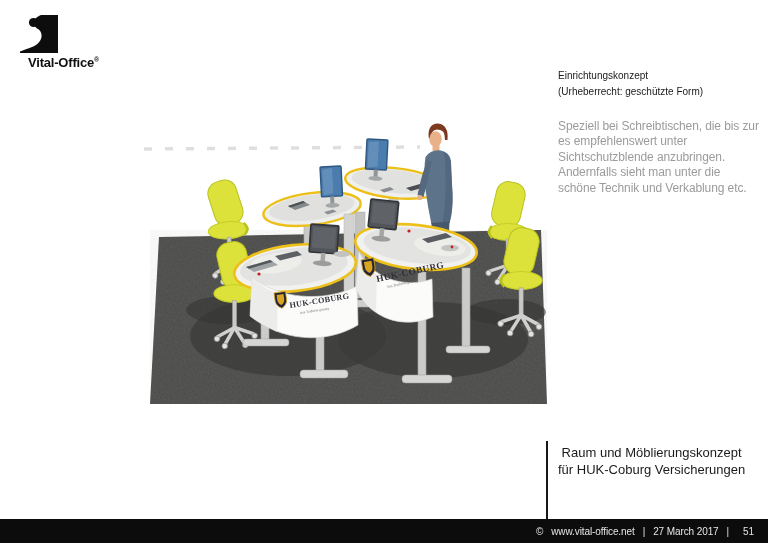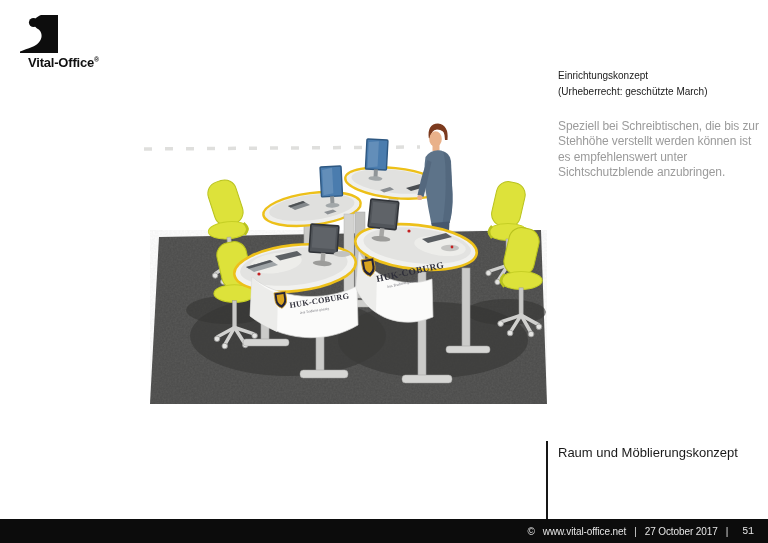--- a/index.html
+++ b/index.html
@@ -22,21 +22,21 @@
   .note{left:558px;top:119px;font-size:12px;line-height:15.4px;color:var(--note_text,#9b9b9b);letter-spacing:-0.1px;}
   .project{left:558px;top:445px;font-size:13px;line-height:16.5px;color:var(--heading_text,#1a1a1a);text-align:center;}
   .vrule{position:absolute;left:546px;top:441px;width:2px;height:78px;background:#161616;}
   .footer{
     position:absolute;left:0;top:519px;width:768px;height:24px;box-sizing:border-box;
     background:var(--footer_bg,#0c0c0c);color:var(--footer_text,#e5e5e5);
     display:flex;align-items:center;justify-content:flex-end;
     padding-right:14px;font-size:10px;letter-spacing:-0.1px;gap:8px;
   }
   .footer .sep{opacity:.95;}
-  .footer .pg{margin-left:6px;font-family:Liberation Mono, monospace;}
+  .footer .pg{margin-left:6px;}
 </style>
 </head>
 <body>
 
 <div class="logo">
   <svg width="38" height="38" viewBox="0 0 38 38">
     <rect width="38" height="38" fill="#0d0d0d"></rect>
     <path d="M0 0 H21 C11 4 13 11 18 14 C24 18 23 28 12 32 C8 33.5 3.5 35 0 36.5 Z" fill="#ffffff"></path>
     <circle cx="13.5" cy="7.5" r="4.6" fill="#0d0d0d"></circle>
   </svg>
@@ -189,33 +189,35 @@
     <path d="M231 154 C244 180 276 191 304 181 L305 219 C274 232 241 220 228 190 Z" style="fill:var(--panel,#fbfbfa)" stroke="#d7d7d5" stroke-width="0.7"></path>
     <path d="M231 154 C235 163 241 171 249 177 L248 214 C238 206 231 198 228 190 Z" fill="#e8e8e6" opacity="0.8"></path>
     <use href="#shield" transform="translate(233,162) rotate(-10) scale(1.15)"></use>
     <text transform="translate(249,184) rotate(-12)" font-size="9.3" font-weight="bold" letter-spacing="0.4" style="fill:#2f2f3a;font-family:'Liberation Serif',serif">HUK-COBURG</text>
     <text transform="translate(259,190) rotate(-12)" font-size="3.6" style="fill:#6a6a72;font-family:'Liberation Serif',serif">Aus Tradition günstig</text>
   </g>
 </svg>
 
 <section class="tblock heading">
     <div>Einrichtungskonzept</div>
-    <div>(Urheberrecht: geschützte March)</div>
+    <div>(Urheberrecht: geschützte Form)</div>
   </section>
 <section class="tblock note">
     <div>Speziell bei Schreibtischen, die bis zur</div>
-    <div>Stehhöhe verstellt werden können ist</div>
     <div>es empfehlenswert unter</div>
     <div>Sichtschutzblende anzubringen.</div>
+    <div>Andernfalls sieht man unter die</div>
+    <div>schöne Technik und Verkablung etc.</div>
   </section>
 <div class="vrule"></div>
 <section class="tblock project">
     <div>Raum und Möblierungskonzept</div>
+    <div>für HUK-Coburg Versicherungen</div>
   </section>
 
 <footer class="footer">
   <span>©</span>
   <span>www.vital-office.net</span>
   <span class="sep">|</span>
-  <span>27 October 2017</span>
+  <span>27 March 2017</span>
   <span class="sep">|</span>
   <span class="pg">51</span>
 </footer>
 
 </body></html>

